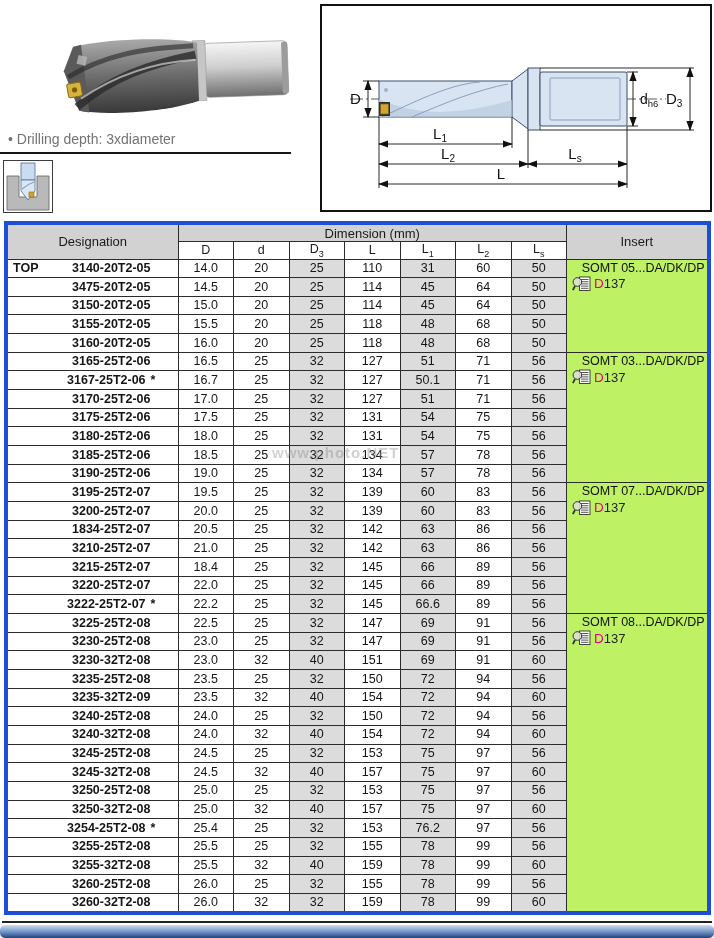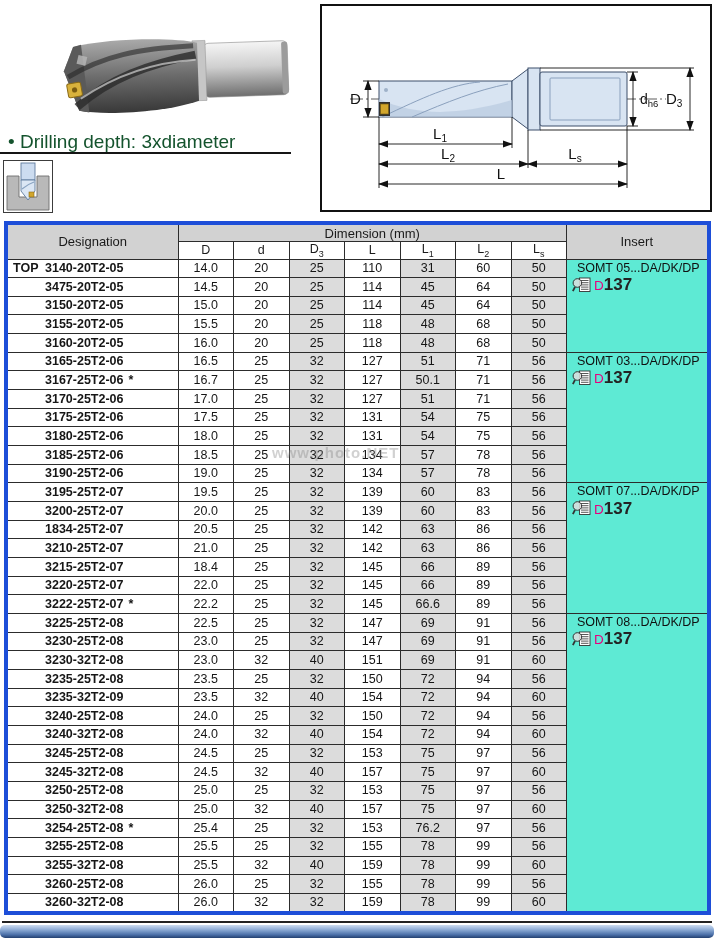--- a/index.html
+++ b/index.html
@@ -4,21 +4,21 @@
 <style>
   html,body{margin:0;padding:0;}
   body{width:714px;height:938px;position:relative;background:#fff;
        font-family:"Liberation Sans",sans-serif;color:#1a1a1a;overflow:hidden;}
   .abs{position:absolute;}
 
   
   #photo{left:26px;top:16px;width:268px;height:112px;}
 
   
-  #bullet{left:8px;top:131px;font-size:19px;color:#14532d;}
+  #bullet{left:8px;top:131px;font-size:14px;color:#737373;}
 
   
   #rule{left:0;top:152px;width:291px;height:2px;background:#151515;}
 
   
   #picto{left:3px;top:160px;width:48px;height:51px;border:1px solid #3c3c3c;background:#fff;}
 
   
   #diagram{left:320px;top:4px;width:388px;height:204px;border:2px solid #111;background:#fff;}
   #diagram text{fill:#111;}
@@ -26,28 +26,28 @@
   
   table{position:absolute;left:4px;top:221px;border-collapse:collapse;table-layout:fixed;
         border:4px solid #1d4ed8;background:#fff;}
   th,td{border:1px solid #2c2c2c;padding:0;}
   thead th{background:#d2d2d2;font-weight:normal;font-size:13px;height:16px;}
   thead tr.sub th{background:#fff;height:15px;font-size:12.5px;}
   sub.s{font-size:9px;}
   tbody td{height:17.66px;font-size:12.5px;line-height:1;color:#161616;}
   td.num{text-align:center;}
   td.shade{background:#dcdcdc;}
-  td.desig{font-weight:bold;text-align:left;padding-left:37px;position:relative;font-size:12.5px;white-space:nowrap;}
+  td.desig{font-weight:bold;text-align:center;padding-left:37px;position:relative;font-size:12.5px;white-space:nowrap;}
   .toplab{position:absolute;left:5px;top:50%;transform:translateY(-50%);font-weight:bold;}
   .star{margin-left:5px;}
-  td.insert-cell{vertical-align:top;text-align:center;padding:2px 2px 0 5px;font-weight:normal;background:#5eead4;}
+  td.insert-cell{vertical-align:top;text-align:right;padding:2px 2px 0 5px;font-weight:normal;background:#bef264;}
   .ins-line{font-size:12.5px;color:#101010;white-space:nowrap;}
   .ref-line{display:flex;align-items:center;gap:3px;margin-top:2px;}
   .refD{color:#e6007e;font-size:13.5px;}
-  .refNum{color:#232323;font-size:17px;font-weight:bold;}
+  .refNum{color:#232323;font-size:13px;}
 
   
   #watermark{left:272px;top:444px;font-size:15px;font-weight:bold;letter-spacing:1px;
              color:rgba(135,135,135,0.38);z-index:6;pointer-events:none;}
 
   
   #bottomline{left:2px;top:921px;width:710px;height:2px;background:#222;}
   #bluebar{left:0;top:925px;width:714px;height:13px;border-radius:5px;
            background:linear-gradient(#cddcf0 0%,#8fadd6 35%,#4a6fa8 75%,#23406f 100%);}
 </style>

